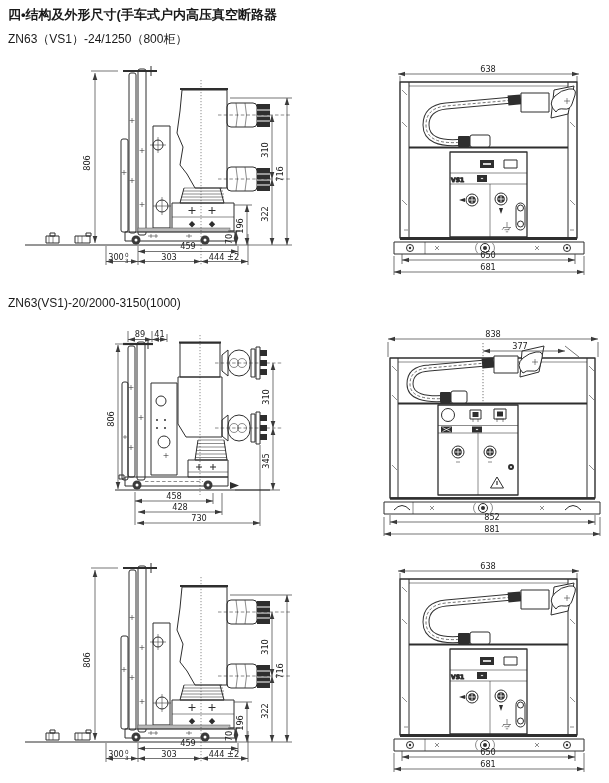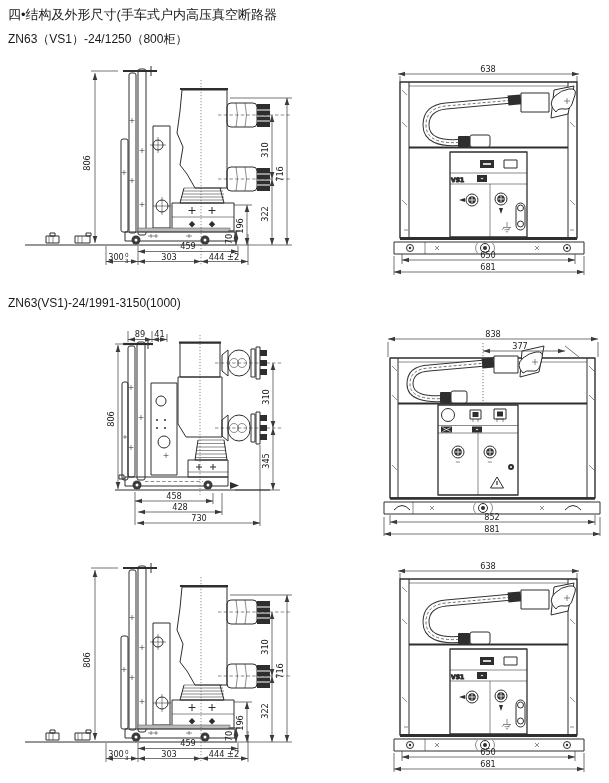--- a/index.html
+++ b/index.html
@@ -1,40 +1,40 @@
 <!DOCTYPE html>
 <html><head>
 <meta charset="utf-8">
 <style>
   html,body{margin:0;padding:0;background:#fff}
   body{position:relative;width:609px;height:783px;overflow:hidden;
        font-family:"Liberation Sans",sans-serif;color:#1a1a1a}
   .abs{position:absolute}
-  .title{font-size:13px;font-weight:normal;white-space:nowrap}
+  .title{font-size:13px;font-weight:bold;white-space:nowrap}
   .subtitle{font-size:12px;white-space:nowrap}
   svg{position:absolute;overflow:visible}
   svg .ln{fill:none;stroke:#2e2e2e;stroke-width:1;stroke-linejoin:round}
   svg .thn{stroke-width:.55}
   svg .thk{stroke-width:2.2}
   svg .dk{fill:#2e2e2e;stroke:none}
   svg .wh{fill:#fff}
   svg .gry{fill:#b9b9b9;stroke:#555;stroke-width:.5}
   svg .dim{fill:none;stroke:#3a3a3a;stroke-width:.7}
   svg .dot{stroke-dasharray:1.2 1.8}
   svg .dsh{stroke-dasharray:3.5 2.2}
   svg text{font-family:"DejaVu Sans","Liberation Sans",sans-serif;font-size:8.2px;fill:#1d1d1d}
   svg text.dts{font-size:5.6px}
   svg text.pnl{font-size:6px;font-weight:bold}
 </style>
 </head>
 <body>
 
 <div class="abs title" style="left:8px;top:6px">四•结构及外形尺寸(手车式户内高压真空断路器</div>
 <div class="abs subtitle" style="left:8px;top:31px">ZN63（VS1）-24/1250（800柜）</div>
-<div class="abs subtitle" style="left:8px;top:296px">ZN63(VS1)-24/1991-3150(1000)</div>
+<div class="abs subtitle" style="left:8px;top:296px">ZN63(VS1)-20/2000-3150(1000)</div>
 
 <svg style="left:20px;top:60px" width="300" height="230" viewBox="0 0 300 230">
   <defs>
     <marker id="ar" markerUnits="userSpaceOnUse" markerWidth="8" markerHeight="6" refX="7" refY="3" orient="auto-start-reverse">
       <path d="M0,0.7 L7,3 L0,5.3 Z" fill="#3a3a3a"></path>
     </marker>
   </defs>
   <g class="ln">
     <path class="thk" d="M103,11 h34"></path>
     <path d="M131,6 v10"></path>

